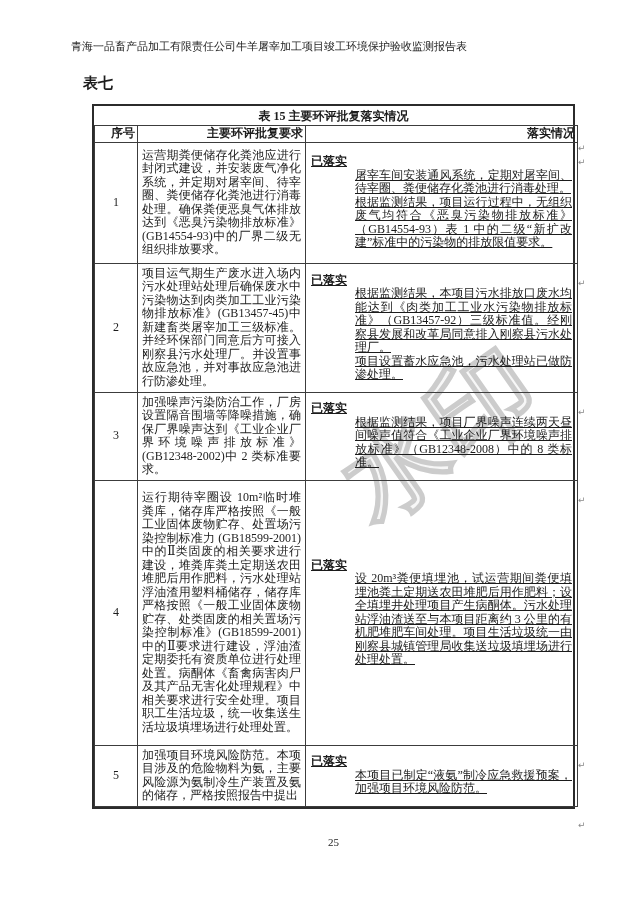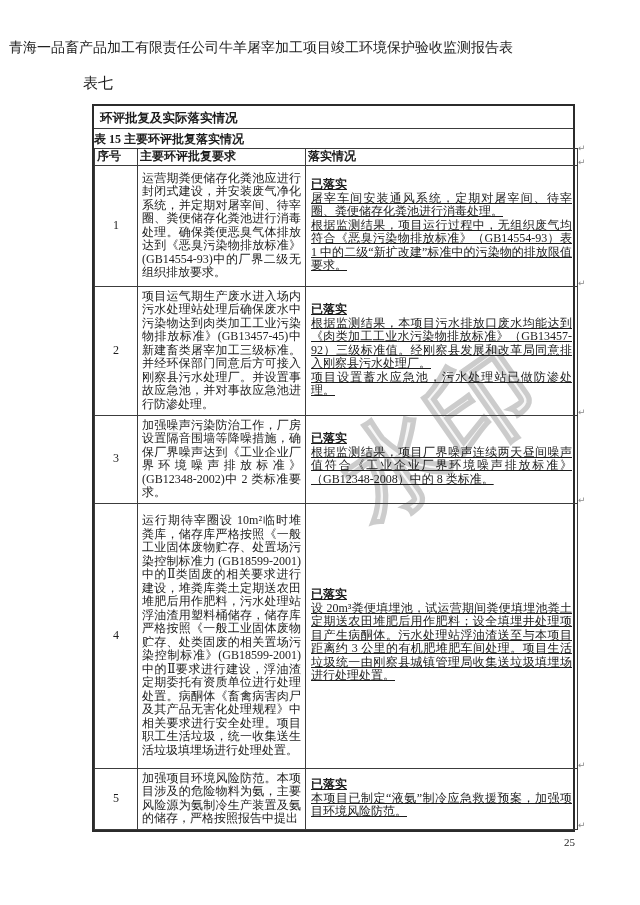--- a/index.html
+++ b/index.html
@@ -6,33 +6,33 @@
   html, body { width: 640px; height: 905px; }
   body {
     position: relative;
     background: #ffffff;
     font-family: "Liberation Serif", "DejaVu Serif", serif;
     color: #1c1c1c;
     overflow: hidden;
   }
   .doc-header {
     position: absolute;
-    top: 39px; left: 0;
+    top: 39px; left: 8px;
     width: 522px;              
     text-align: center;
-    font-size: 14px;
+    font-size: 11px;
     letter-spacing: 0px;
     color: #222;
     white-space: nowrap;
   }
   .section-label {
     position: absolute;
     top: 74px; left: 83px;
     font-size: 15px;
-    font-weight: normal;
+    font-weight: bold;
   }
   .watermark {
     position: absolute;
     top: 340px; left: 315px;
     width: 250px; height: 190px;
     display: flex; align-items: center; justify-content: center;
     font-family: "Liberation Sans", "DejaVu Sans", sans-serif;
     font-size: 104px;
     font-weight: bold;
     color: rgba(232,232,232,0.35);
@@ -53,38 +53,38 @@
   .table-title {
     font-size: 12.5px;
     font-weight: bold;
     padding: 4px 6px 5px 6px;
     border-bottom: 1px solid #3c3c3c;
     height: 23px;
   }
   .table-caption {
     font-size: 12px;
     font-weight: bold;
-    text-align: left;
+    text-align: center;
     padding: 2px 0 2px 0;
     height: 19px;
   }
   table.inner {
     width: 100%;
     border-collapse: collapse;
     table-layout: fixed;
   }
   table.inner th, table.inner td {
     border: 1px solid #3c3c3c;
     font-size: 12px;
     line-height: 13.5px;
     vertical-align: middle;
   }
   table.inner th {
     font-weight: bold;
-    text-align: left;
+    text-align: right;
     height: 15px;
     padding: 1px 2px;
   }
   col.c-idx  { width: 43px; }
   col.c-req  { width: 168px; }
   col.c-stat { width: 272px; }
   td.idx {
     text-align: center;
     font-size: 11px;
   }
@@ -93,31 +93,32 @@
     text-align: justify;
   }
   td.status {
     padding: 1px 5px;
     text-decoration: underline;
   }
   .status-label { font-weight: bold; }
   .status-detail {
     white-space: pre-line;
     text-align: justify;
+    margin-left: 44px;
   }
   tr.r1 { height: 121px; }
   tr.r2 { height: 129px; }
   tr.r3 { height: 88px;  }
   tr.r4 { height: 265px; }
   tr.r5 { height: 61px;  }
   .page-number {
     position: absolute;
     top: 836px; left: 92px;
     width: 483px;
-    text-align: right;
+    text-align: center;
     font-size: 11px;
   }
   .pmark {
     position: absolute;
     left: 578px;
     font-size: 9px;
     color: #8a8a8a;
     font-family: "DejaVu Sans", sans-serif;
     z-index: 1;
   }
@@ -125,21 +126,20 @@
 </head>
 <body>
 
 <div class="doc-header">青海一品畜产品加工有限责任公司牛羊屠宰加工项目竣工环境保护验收监测报告表</div>
 
 <div class="section-label">表七</div>
 
 <div class="watermark">水印</div>
 
 <div class="env-table">
-  <div class="table-title">环评批复及实际落实情况</div>
   <div class="table-caption">表 15  主要环评批复落实情况</div>
   <table class="inner">
     <colgroup>
       <col class="c-idx">
         <col class="c-req">
         <col class="c-stat">
     </colgroup>
     <thead>
       <tr>
         <th>序号</th>

